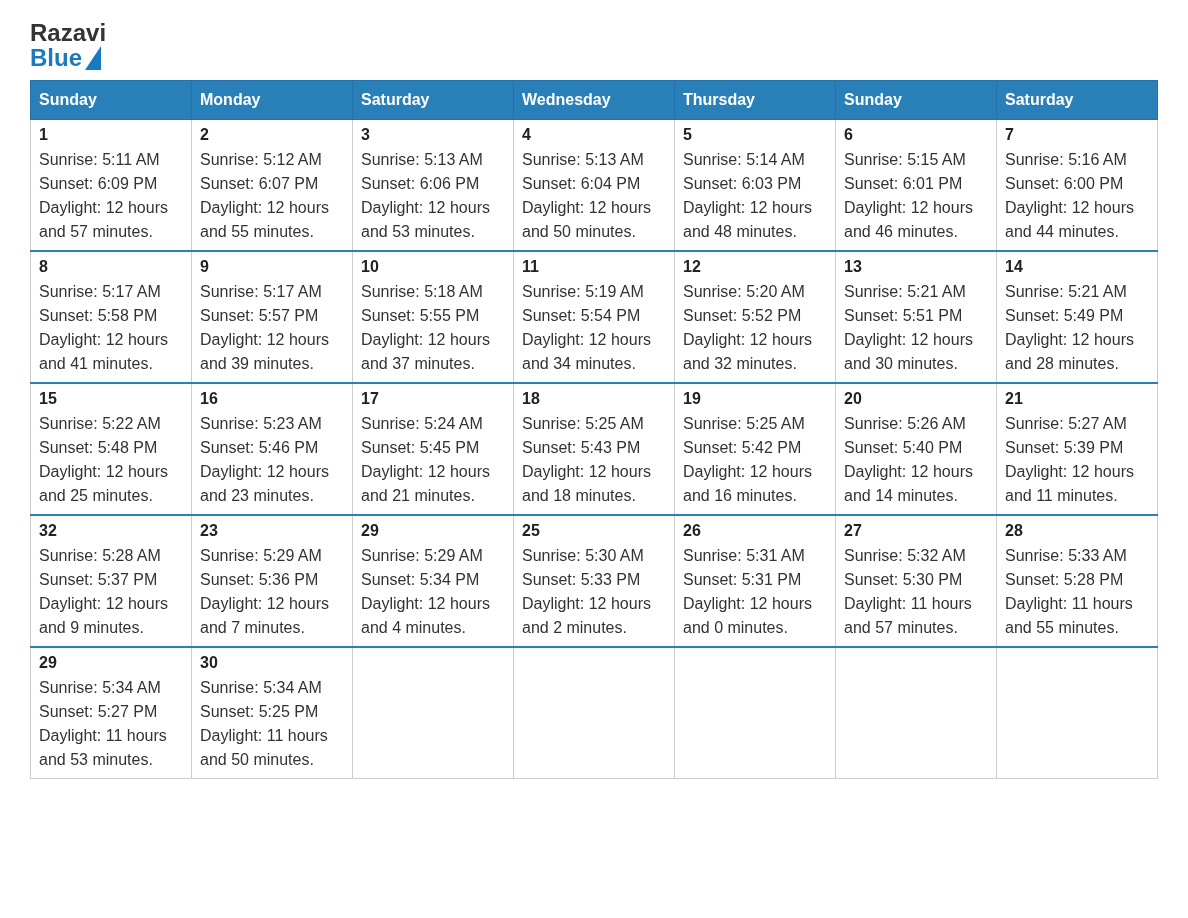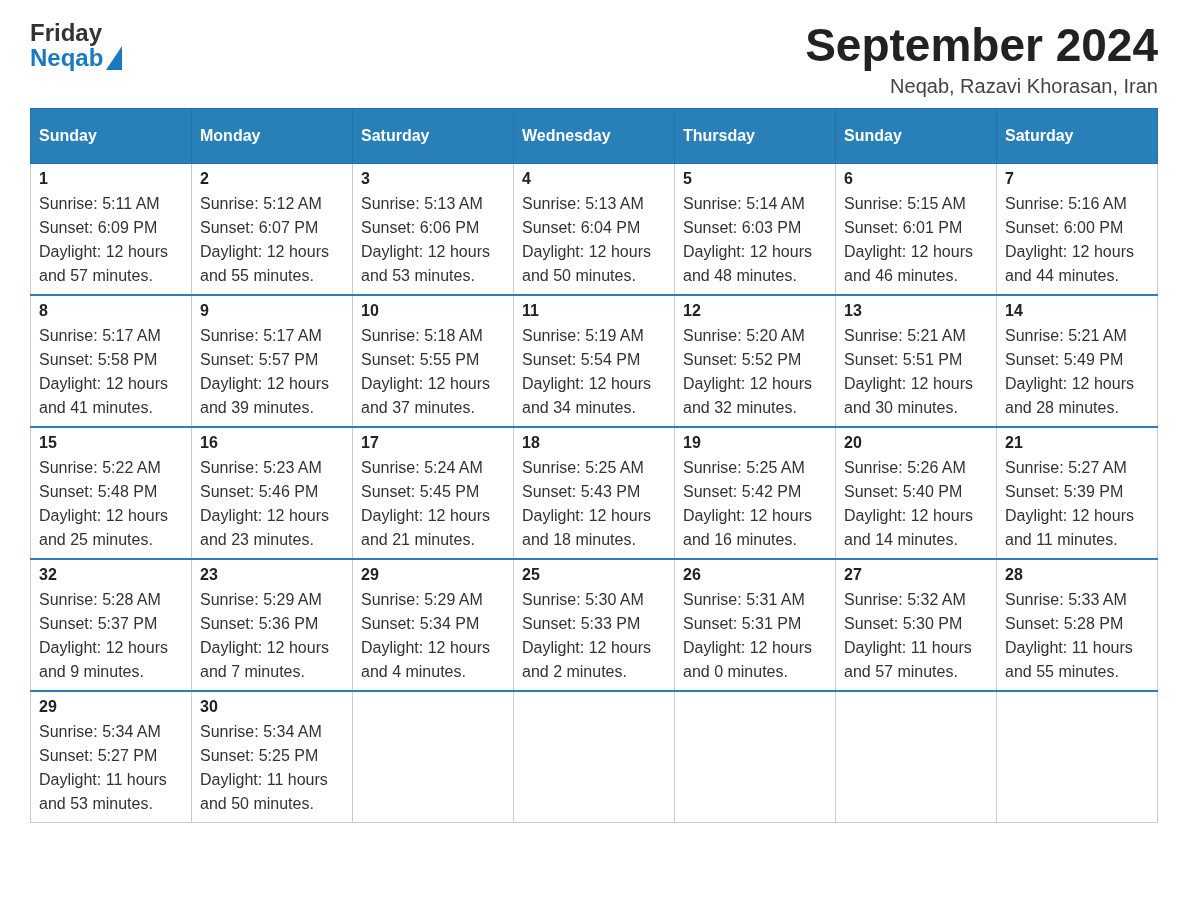--- a/index.html
+++ b/index.html
@@ -37,21 +37,21 @@
     .calendar-table {
       width: 100%;
       border-collapse: collapse;
       margin-top: 10px;
     }
     .calendar-table th {
       background-color: #2980b9;
       color: #ffffff;
       font-size: 16px;
       font-weight: bold;
-      padding: 18px 8px;
+      padding: 10px 8px;
       text-align: left;
       border: 1px solid #2473a8;
     }
     .calendar-table td {
       border: 1px solid #ccc;
       vertical-align: top;
       padding: 6px 8px;
       width: 14.28%;
       min-height: 90px;
     }
@@ -74,30 +74,26 @@
     .row-divider td {
       border-top: 2px solid #2980b9;
     }
   </style>
 </head>
 <body>
 
 <div class="header-row">
   <div class="logo">
     <div style="display:flex; flex-direction:column; align-items:flex-start;">
-      <span style="font-size:24px; font-weight:bold; color:#333; line-height:1.1;">Friday</span>
+      <span style="font-size:24px; font-weight:bold; color:#333; line-height:1.1;">Razavi</span>
       <div style="display:flex; align-items:center;">
-        <span style="font-size:24px; font-weight:bold; color:#1a7abf; line-height:1;">Neqab</span>
+        <span style="font-size:24px; font-weight:bold; color:#1a7abf; line-height:1;">Blue</span>
         <div style="width:0; height:0; border-left:16px solid transparent; border-right:0; border-bottom:24px solid #1a7abf; margin-left:3px;"></div>
       </div>
     </div>
-  </div>
-  <div class="title-block">
-    <div class="calendar-title">September 2024</div>
-    <div class="calendar-subtitle">Neqab, Razavi Khorasan, Iran</div>
   </div>
 </div>
 
 <table class="calendar-table">
   <thead>
     <tr>
     <th>Sunday</th>
         <th>Monday</th>
         <th>Saturday</th>
         <th>Wednesday</th>

